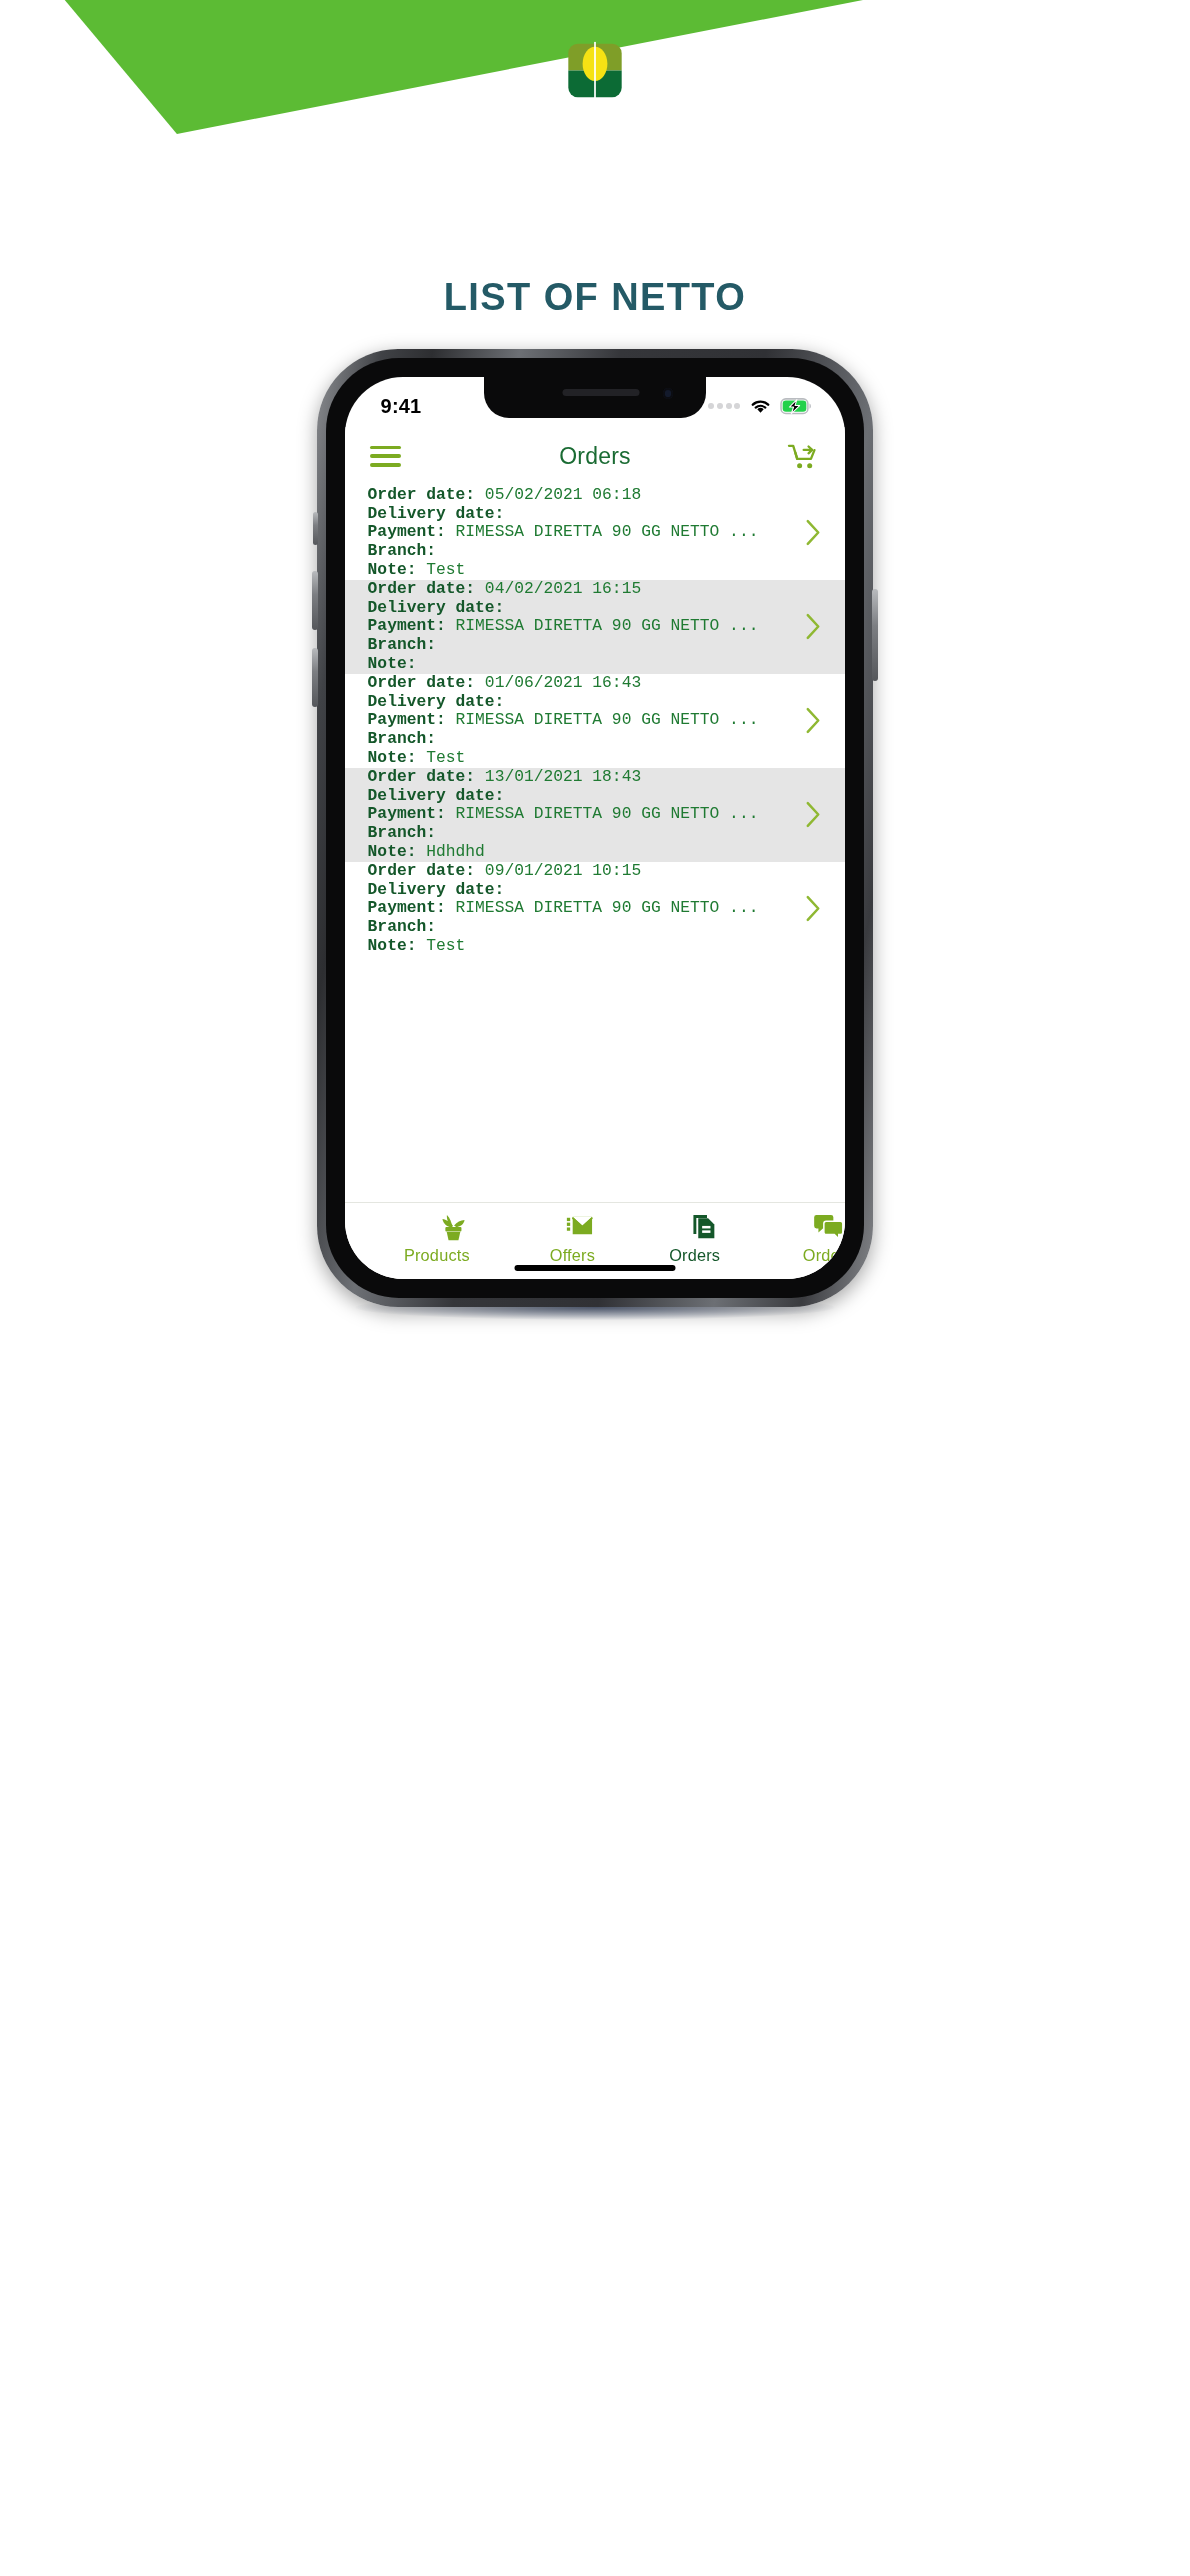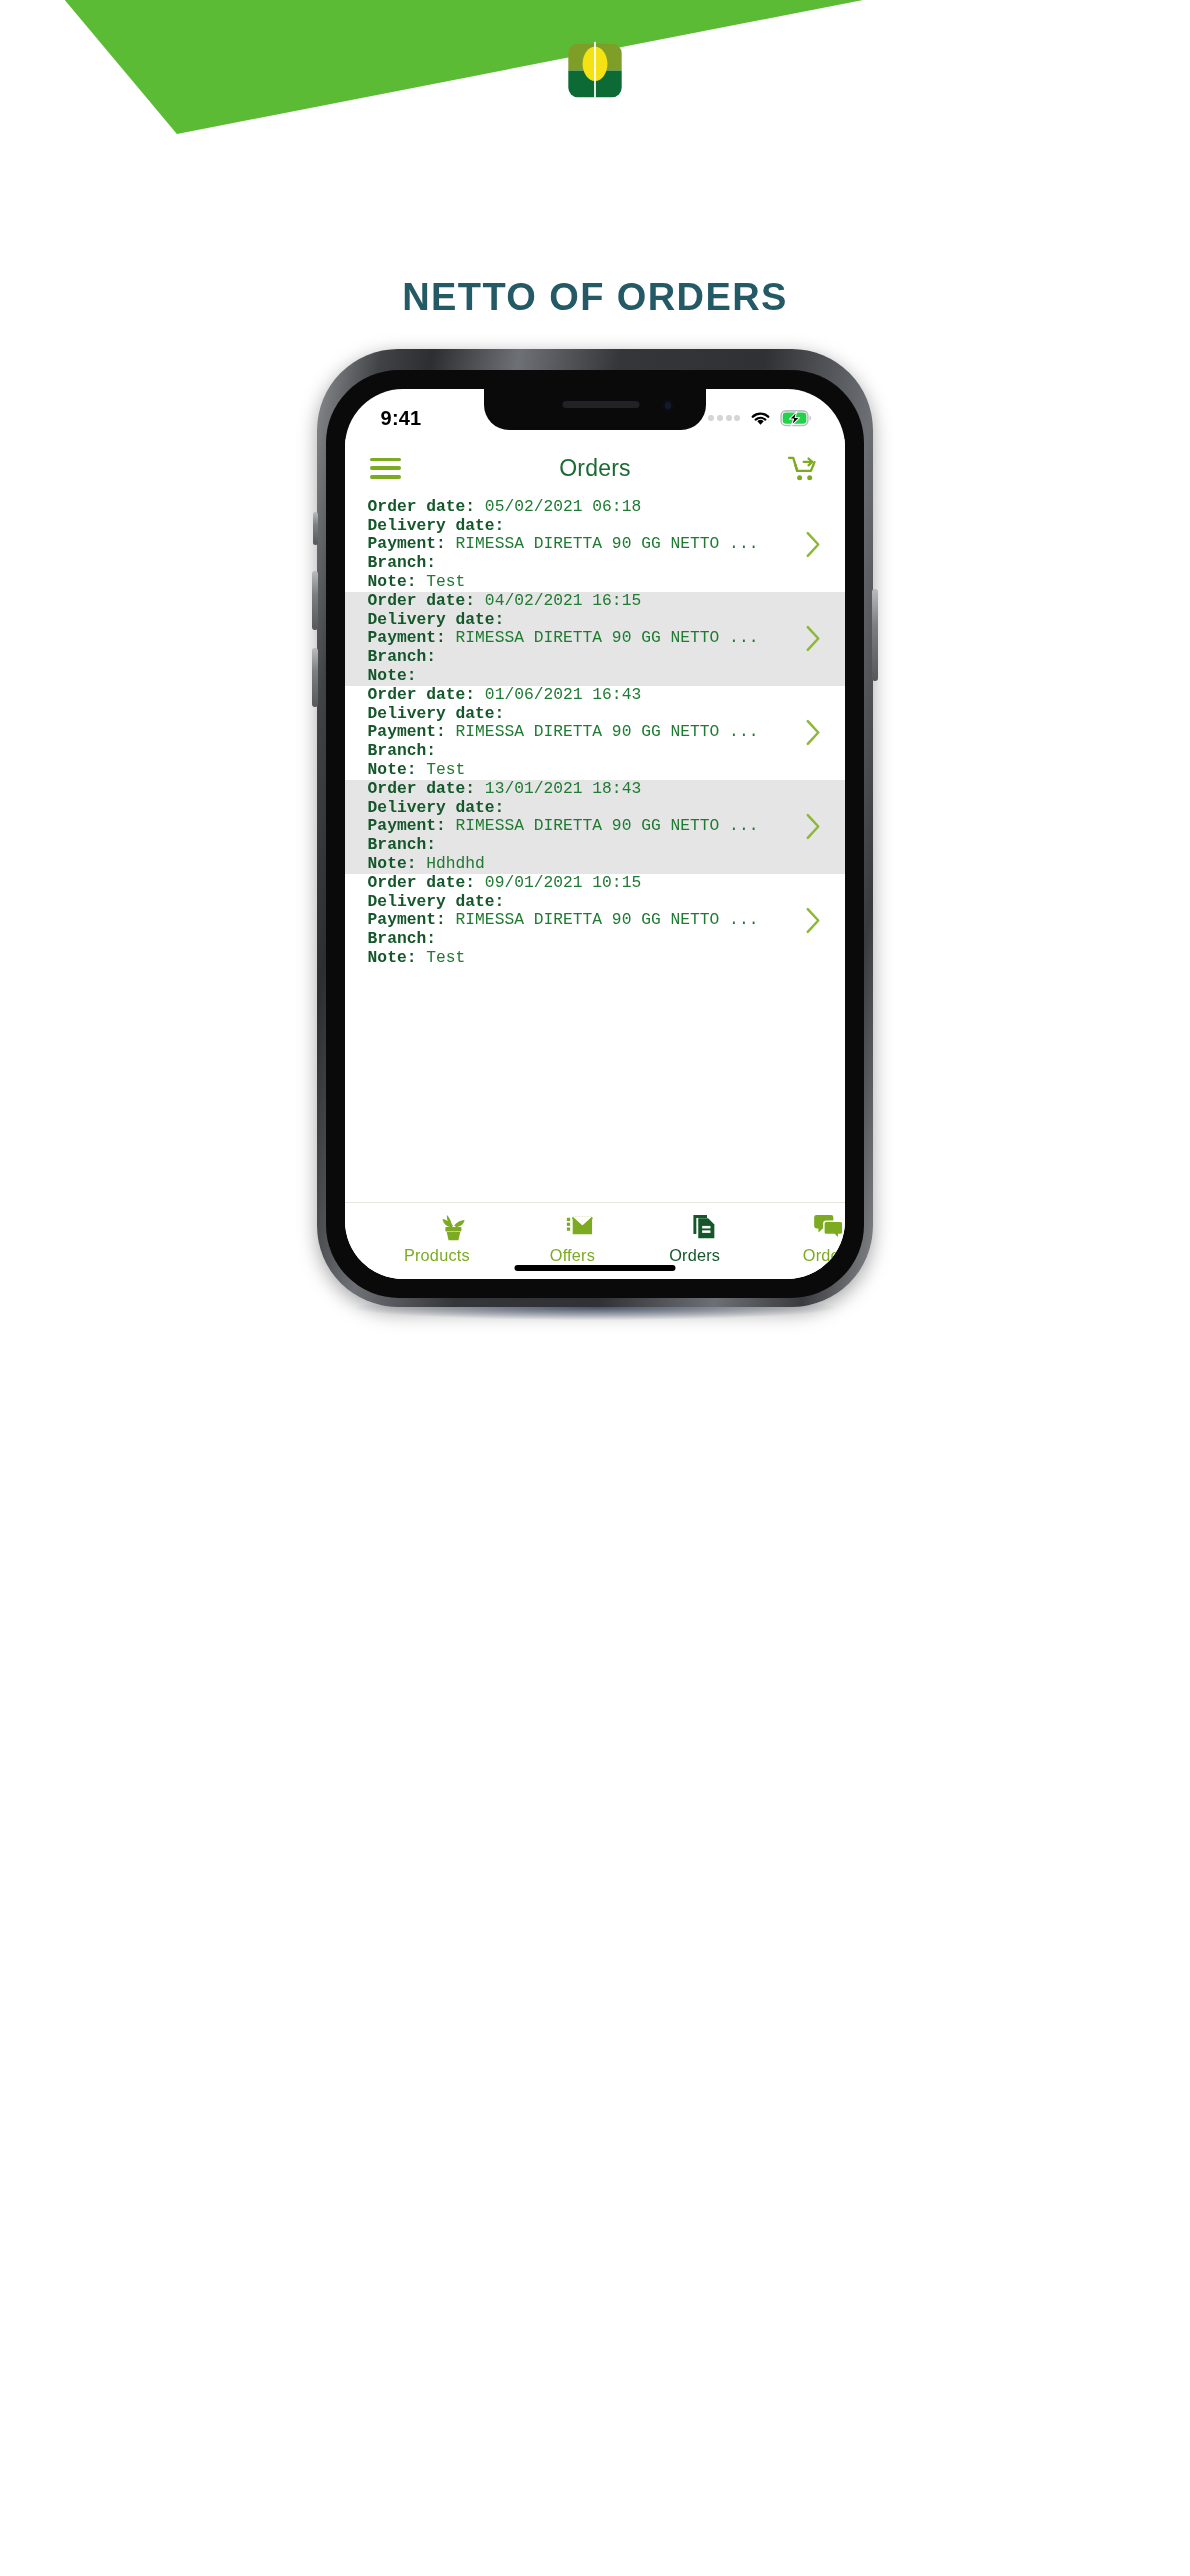--- a/index.html
+++ b/index.html
@@ -82,21 +82,20 @@
     box-sizing: border-box;
     box-shadow: 0 5.8px 19px rgba(0,0,0,0.35);
   }
   .device-inner {
     position: absolute;
     inset: 8.6px;
     border-radius: 73px;
     background: #0a0a0b;
     padding: 10.5px;
     box-sizing: border-box;
-    margin-top: 12px;
   }
   .screen {
     position: absolute;
     inset: 19px;
     border-radius: 58px;
     background: #ffffff;
     overflow: hidden;
   }
 
   
@@ -295,21 +294,21 @@
 
 <div class="green-wedge"></div>
 
 <svg class="brand-logo" viewBox="0 0 64 64" aria-hidden="true">
   <path d="M4 14 a10 10 0 0 1 10-10 h36 a10 10 0 0 1 10 10 v18 h-56 z" fill="#7f9e28"></path>
   <path d="M4 32 h56 v18 a10 10 0 0 1 -10 10 h-36 a10 10 0 0 1 -10 -10 z" fill="#0c6b35"></path>
   <ellipse cx="32" cy="25" rx="13" ry="18" fill="#f5e214"></ellipse>
   <rect x="31.1" y="2" width="1.8" height="60" fill="#ffffff"></rect>
 </svg>
 
-<div class="page-title">NETTO OF ORDERS</div>
+<div class="page-title">LIST OF NETTO</div>
 
 <div class="device-wrap">
   <div class="device-shadow"></div>
   <div class="device-frame">
     <span class="btn-side btn-mute"></span>
     <span class="btn-side btn-volup"></span>
     <span class="btn-side btn-voldn"></span>
     <span class="btn-side btn-power"></span>
 
     <div class="device-inner">

